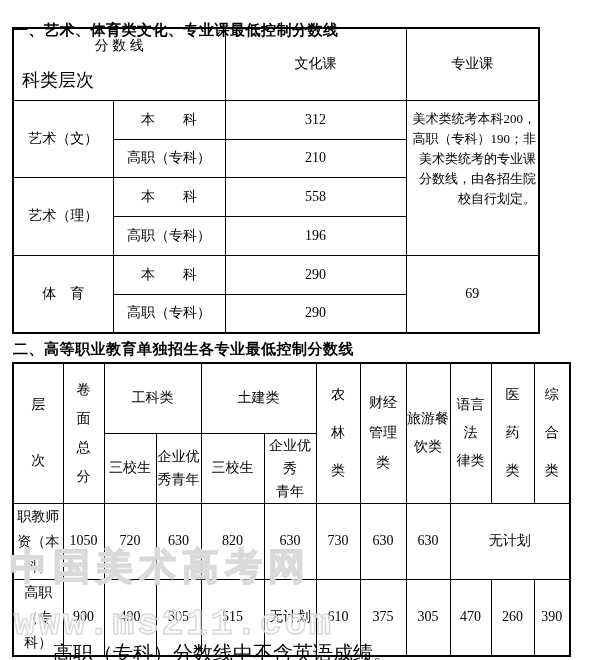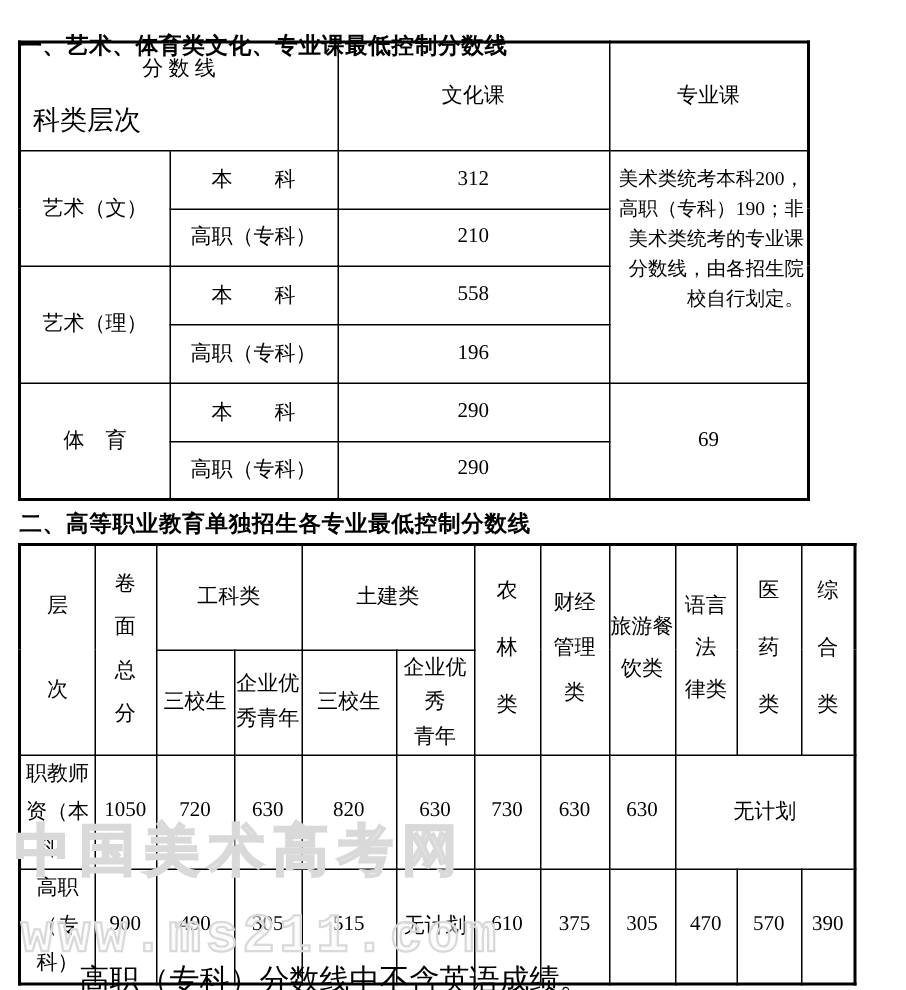--- a/index.html
+++ b/index.html
@@ -201,21 +201,21 @@
 科）</td>
       <td>900</td>
       <td>490</td>
       <td>305</td>
       <td>515</td>
       <td>无计划</td>
       <td>610</td>
       <td>375</td>
       <td>305</td>
       <td>470</td>
-      <td>570</td>
+      <td>260</td>
       <td>390</td>
     </tr>
   </tbody>
 </table>
 
 <div id="footnote">高职（专科）分数线中不含英语成绩。</div>
 
 <div id="wm1" class="watermark">中国美术高考网</div>
 <div id="wm2" class="watermark">www.ms211.com</div>
 

